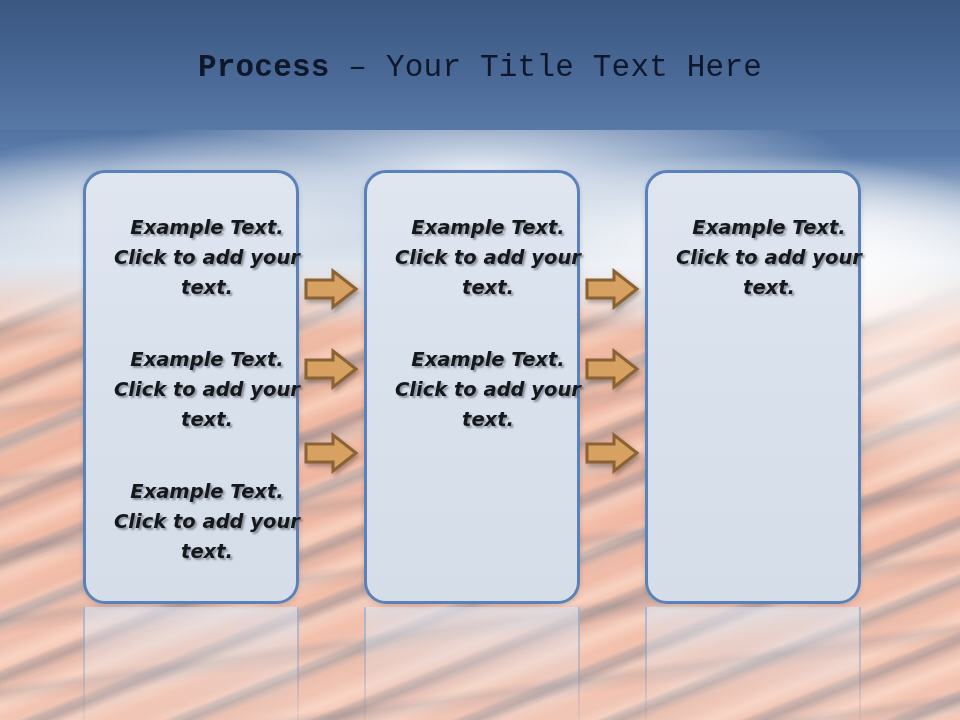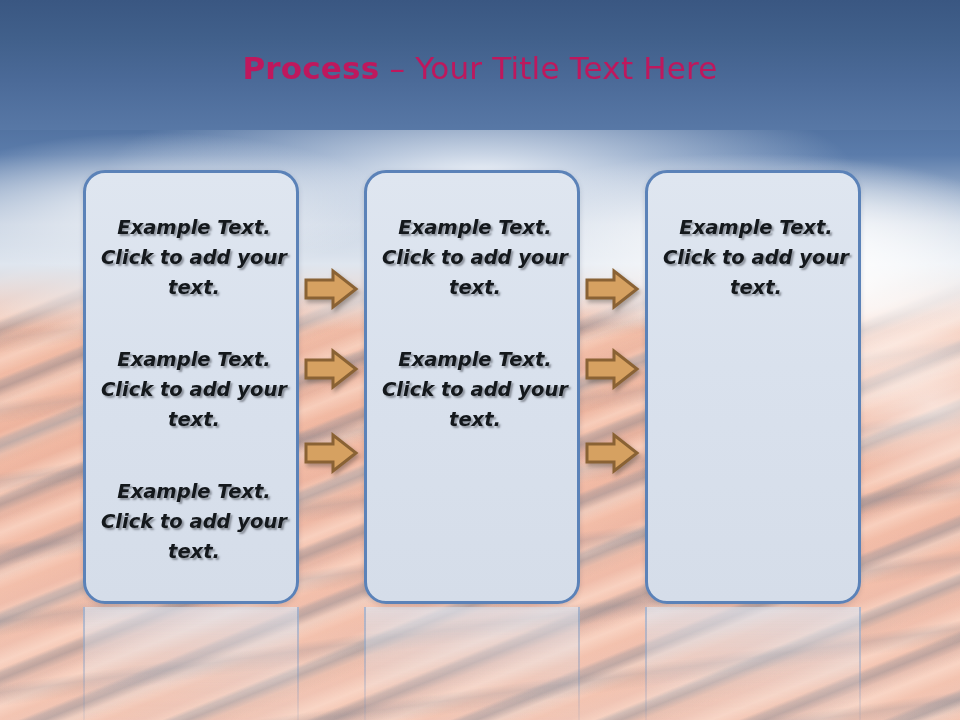--- a/index.html
+++ b/index.html
@@ -78,39 +78,40 @@
       radial-gradient(ellipse 200px 120px at 97% 56%, rgba(255,255,255,.55) 0%, rgba(255,255,255,0) 75%);
   }
 
   
   #titlebar{
     position:absolute;left:0;top:0;width:960px;height:130px;
     background:linear-gradient(to bottom,#3a5782 0%,#41608b 30%,#4b6a98 62%,#5878a6 100%);
   }
   #title{
     position:absolute;left:0;top:49px;width:960px;text-align:center;
-    color:#be185d;font-size:31px;line-height:38px;letter-spacing:.2px;
+    color:#0f172a;font-size:31px;line-height:38px;letter-spacing:.2px;
     white-space:nowrap;
+    font-family:Liberation Mono, monospace;
   }
   #title .t-bold{font-weight:bold;}
   #title .t-rest{font-weight:normal;}
 
   
   .pbox{
     position:absolute;top:170px;width:216px;height:434px;
     box-sizing:border-box;
     border:3px solid #5b82b8;border-radius:22px;
     background:linear-gradient(to bottom,#dfe6f0 0%,#d9e1ed 45%,#d5dde9 100%);
     box-shadow:0 2px 5px rgba(40,60,90,.17);
   }
   #pbox-1{left:83px;}
   #pbox-2{left:364px;}
   #pbox-3{left:645px;}
 
-  .pbox-body{position:absolute;left:0;top:0;width:100%;height:100%;}
+  .pbox-body{position:absolute;left:13px;top:0;width:100%;height:100%;}
 
   .ptext{
     position:absolute;left:10px;width:196px;text-align:center;
     font-style:italic;font-weight:600;
     font-size:19.5px;line-height:30px;color:#14181c;
     text-shadow:2px 2px 2px rgba(90,95,105,.62);
   }
 
   
   .slot-a{top:40px;}

